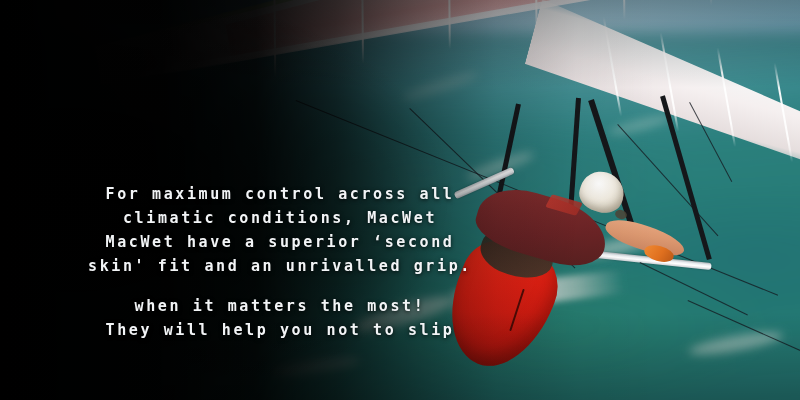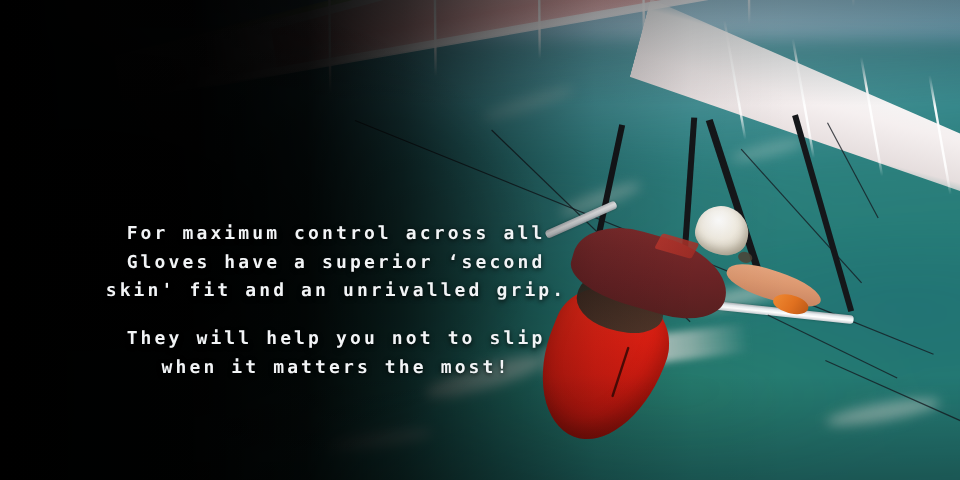--- a/index.html
+++ b/index.html
@@ -419,21 +419,22 @@
     <div class="wire" style="left:688px; top:300px; width:130px; transform:rotate(24deg);"></div>
   </div>
 
   <div class="dark-overlay"></div>
   <div class="dark-overlay-v"></div>
 
   <div class="content">
 
     <div class="body-copy">
       <p>For maximum control across all</p>
-      <p>Gloves have a superior ‘second</p>
+      <p>climatic conditions, MacWet</p>
+      <p>MacWet have a superior ‘second</p>
       <p>skin' fit and an unrivalled grip.</p>
       <div class="gap"></div>
+      <p>when it matters the most!</p>
       <p>They will help you not to slip</p>
-      <p>when it matters the most!</p>
     </div>
   </div>
 
 </div>
 
 </body></html>

